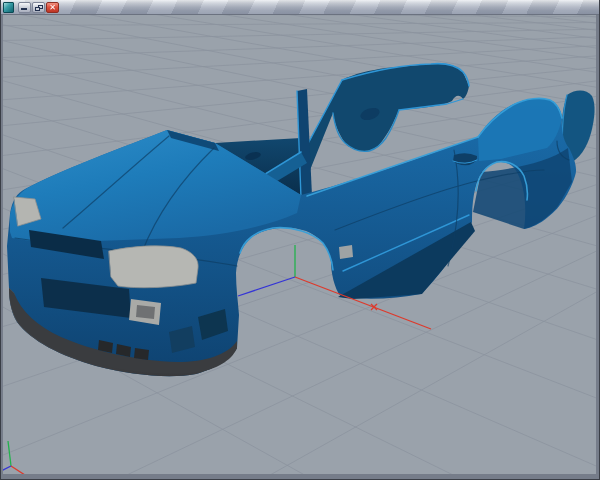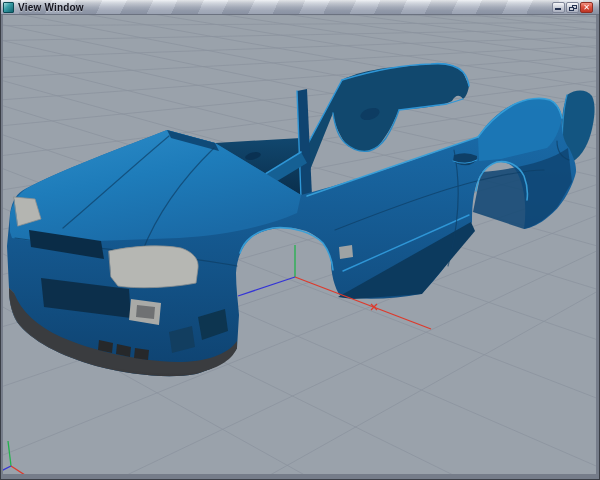--- a/index.html
+++ b/index.html
@@ -51,21 +51,20 @@
   }
   .viewport svg{display:block;width:593px;height:459px;}
 </style>
 </head>
 <body>
 
 <div class="window">
 
   <div class="titlebar">
     <span class="app-icon"></span>
-    <span class="title-text">View Window</span>
     <span class="winbtns">
       <button class="wbtn">
           <span class="min-bar"></span>
         </button>
       <button class="wbtn">
           <span class="rest-box-back"></span>
           <span class="rest-box-front"></span>
         </button>
       <button class="wbtn close">✕</button>
     </span>

